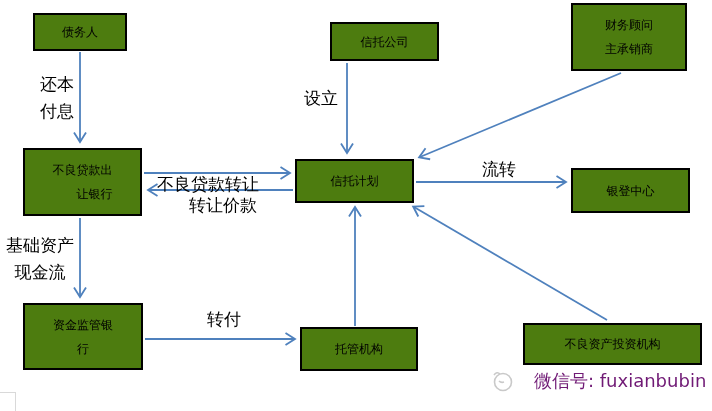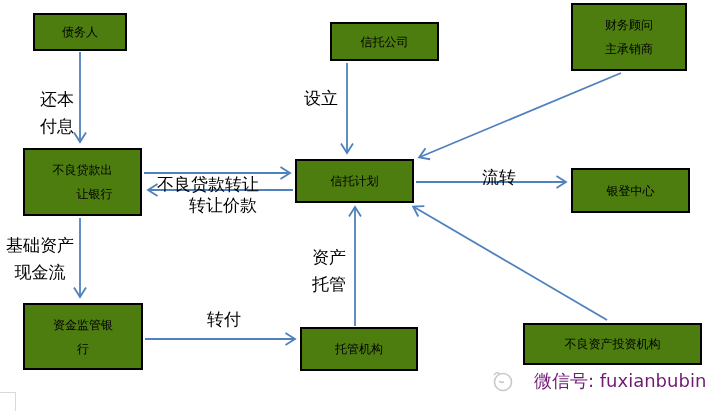--- a/index.html
+++ b/index.html
@@ -38,26 +38,26 @@
   .n-debtor{left:33px;top:13px;width:94px;height:38px;}
   .n-transfer-bank{left:23px;top:148px;width:119px;height:68px;text-align:right;}
   .n-trust-company{left:293px;top:22px;width:109px;height:39px;margin-left:37px;}
   .n-advisor{left:571px;top:3px;width:116px;height:68px;}
   .n-trust-plan{left:295px;top:159px;width:119px;height:44px;}
   .n-yindeng{left:571px;top:168px;width:119px;height:45px;}
   .n-supervision-bank{left:23px;top:303px;width:120px;height:67px;}
   .n-custodian{left:300px;top:327px;width:118px;height:44px;}
   .n-investor{left:523px;top:323px;width:179px;height:42px;}
   
-  .l-repay{left:34px;top:86px;width:46px;}
+  .l-repay{left:34px;top:71px;width:46px;}
   .l-cashflow{left:0px;top:232px;width:80px;}
   .l-establish{left:304px;top:85px;}
   .l-npl-transfer{left:157px;top:145px;margin-top:26px;}
   .l-transfer-price{left:189px;top:192px;}
-  .l-circulation{left:482px;top:156px;margin-top:8px;}
+  .l-circulation{left:482px;top:156px;}
   .l-forward{left:207px;top:306px;}
   .l-custody{left:309px;top:244px;width:40px;}
   
   .watermark{
     position:absolute;left:490px;top:369px;z-index:2;
     display:flex;align-items:center;gap:20px;
     color:#701a75;font-size:18px;
     font-family:"DejaVu Sans","Liberation Sans",sans-serif;
     text-shadow:1px 1px 0 #ffffff;
   }
@@ -110,22 +110,20 @@
 
   <div class="elabel l-repay">还本
 付息</div>
   <div class="elabel l-cashflow">基础资产
 现金流</div>
   <div class="elabel l-establish">设立</div>
   <div class="elabel l-npl-transfer">不良贷款转让</div>
   <div class="elabel l-transfer-price">转让价款</div>
   <div class="elabel l-circulation">流转</div>
   <div class="elabel l-forward">转付</div>
-  <div class="elabel l-custody">资产
-托管</div>
 
   <div class="watermark">
     <svg class="wm-icon" viewBox="0 0 24 22">
       <g fill="none" stroke="#c9c9c9" stroke-width="1.6">
         <circle cx="13" cy="12" r="8.5"></circle>
         <path d="M4,5 q3,-4 6,-1"></path>
         <path d="M9,11 q2,2 5,1"></path>
       </g>
     </svg>
     <span>微信号: fuxianbubin</span>

